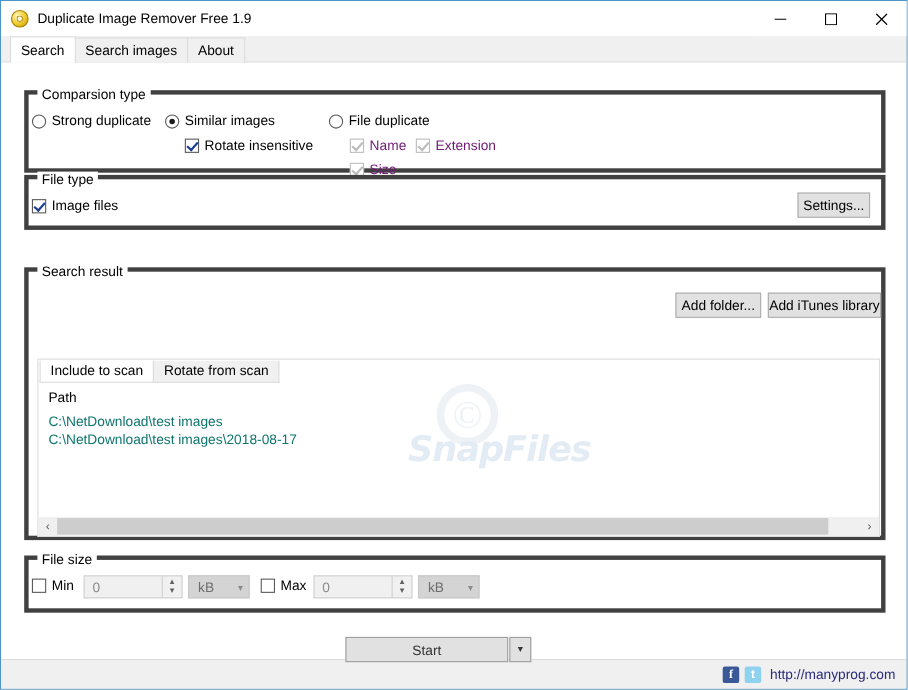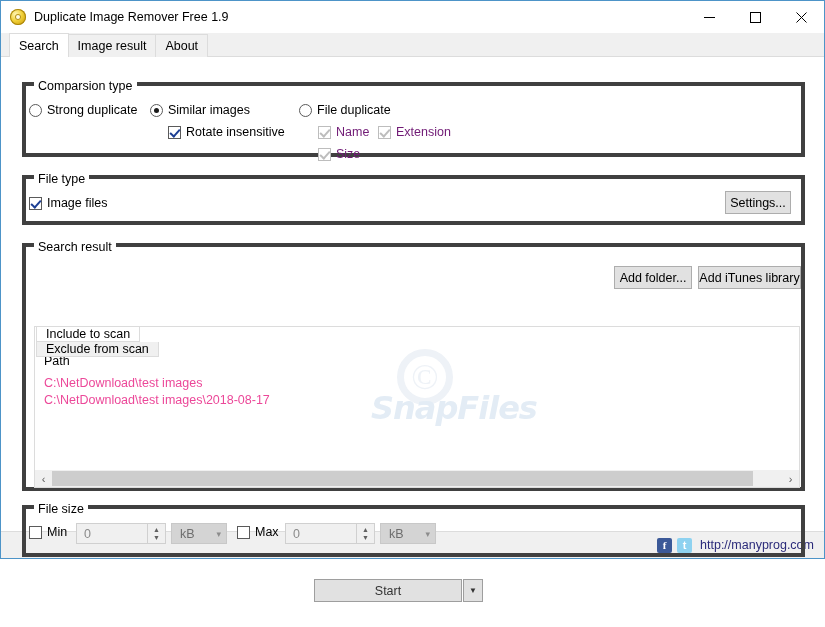--- a/index.html
+++ b/index.html
@@ -13,21 +13,21 @@
     font-family: "Liberation Sans", sans-serif;
     font-size: 12px;
     color: #000000;
     overflow: hidden;
   }
 
   .window {
     position: absolute;
     left: 0; top: 0;
     width: 825px;
-    height: 559px;
+    height: 627px;
     box-sizing: border-box;
     border: 1px solid #4d94c8;
     background: #f0f0f0;
     display: flex;
     flex-direction: column;
   }
 
   
   .titlebar {
     height: 32px;
@@ -212,23 +212,22 @@
     box-sizing: border-box;
     background: #ffffff;
     border: 1px solid #dcdcdc;
     overflow: hidden;
   }
   .inner-tabs {
     position: absolute;
     left: 0; top: 0;
     height: 21px;
     display: flex;
-    align-items: flex-start;
+    align-items: center;
     z-index: 4;
-    flex-direction: column;
   }
   .itab {
     height: 20px;
     padding: 0 9px;
     display: flex;
     align-items: center;
     font-size: 12.5px;
     background: #f0f0f0;
     border: 1px solid #dcdcdc;
     border-top: none;
@@ -248,21 +247,21 @@
     color: #000;
   }
   .list-rows {
     position: absolute;
     left: 9px;
     top: 48px;
     right: 2px;
   }
   .list-row {
     font-size: 12.5px;
-    color: #ec4899;
+    color: #0f766e;
     line-height: 17px;
     white-space: nowrap;
   }
 
   
   .watermark {
     position: absolute;
     pointer-events: none;
     user-select: none;
   }
@@ -458,21 +457,21 @@
         </svg>
       </div>
     </div>
   </div>
 
   <div class="tabstrip">
     <div class="tab active">
       <span>Search</span>
     </div>
     <div class="tab">
-      <span>Image result</span>
+      <span>Search images</span>
     </div>
     <div class="tab">
       <span>About</span>
     </div>
   </div>
 
   <div class="client">
 
     <div class="group" style="left:21px; top:25px; width:783px; height:75px;">
       <div class="group-title">Comparsion type</div>
@@ -506,21 +505,21 @@
         <span class="box"></span>
         <span class="lbl">Extension</span>
       </div>
 
       <div class="checkbox checked disabled" style="left:292px; top:61px;">
         <span class="box"></span>
         <span class="lbl">Size</span>
       </div>
     </div>
 
-    <div class="group" style="left:21px; top:118px; width:783px; height:50px;">
+    <div class="group" style="left:21px; top:102px; width:783px; height:50px;">
       <div class="group-title">File type</div>
 
       <div class="checkbox checked" style="left:3px; top:17px;">
         <span class="box"></span>
         <span class="lbl">Image files</span>
       </div>
 
       <div class="btn" style="right:10px; top:12px; width:66px; height:23px;">
         <span>Settings...</span>
       </div>
@@ -536,21 +535,21 @@
         <span>Add iTunes library</span>
       </div>
 
       <div class="listpanel" style="left:8px; top:79px; width:766px; height:162px;">
 
         <div class="inner-tabs" style="left:1px;">
           <div class="itab active">
             <span>Include to scan</span>
           </div>
           <div class="itab">
-            <span>Exclude from scan</span>
+            <span>Rotate from scan</span>
           </div>
         </div>
 
         <div class="wm-c watermark" style="left:362px; top:22px;">
           <span>©</span>
         </div>
         <div class="wm-text watermark" style="left:336px; top:62px;">
           <span>SnapFiles</span>
         </div>
 

